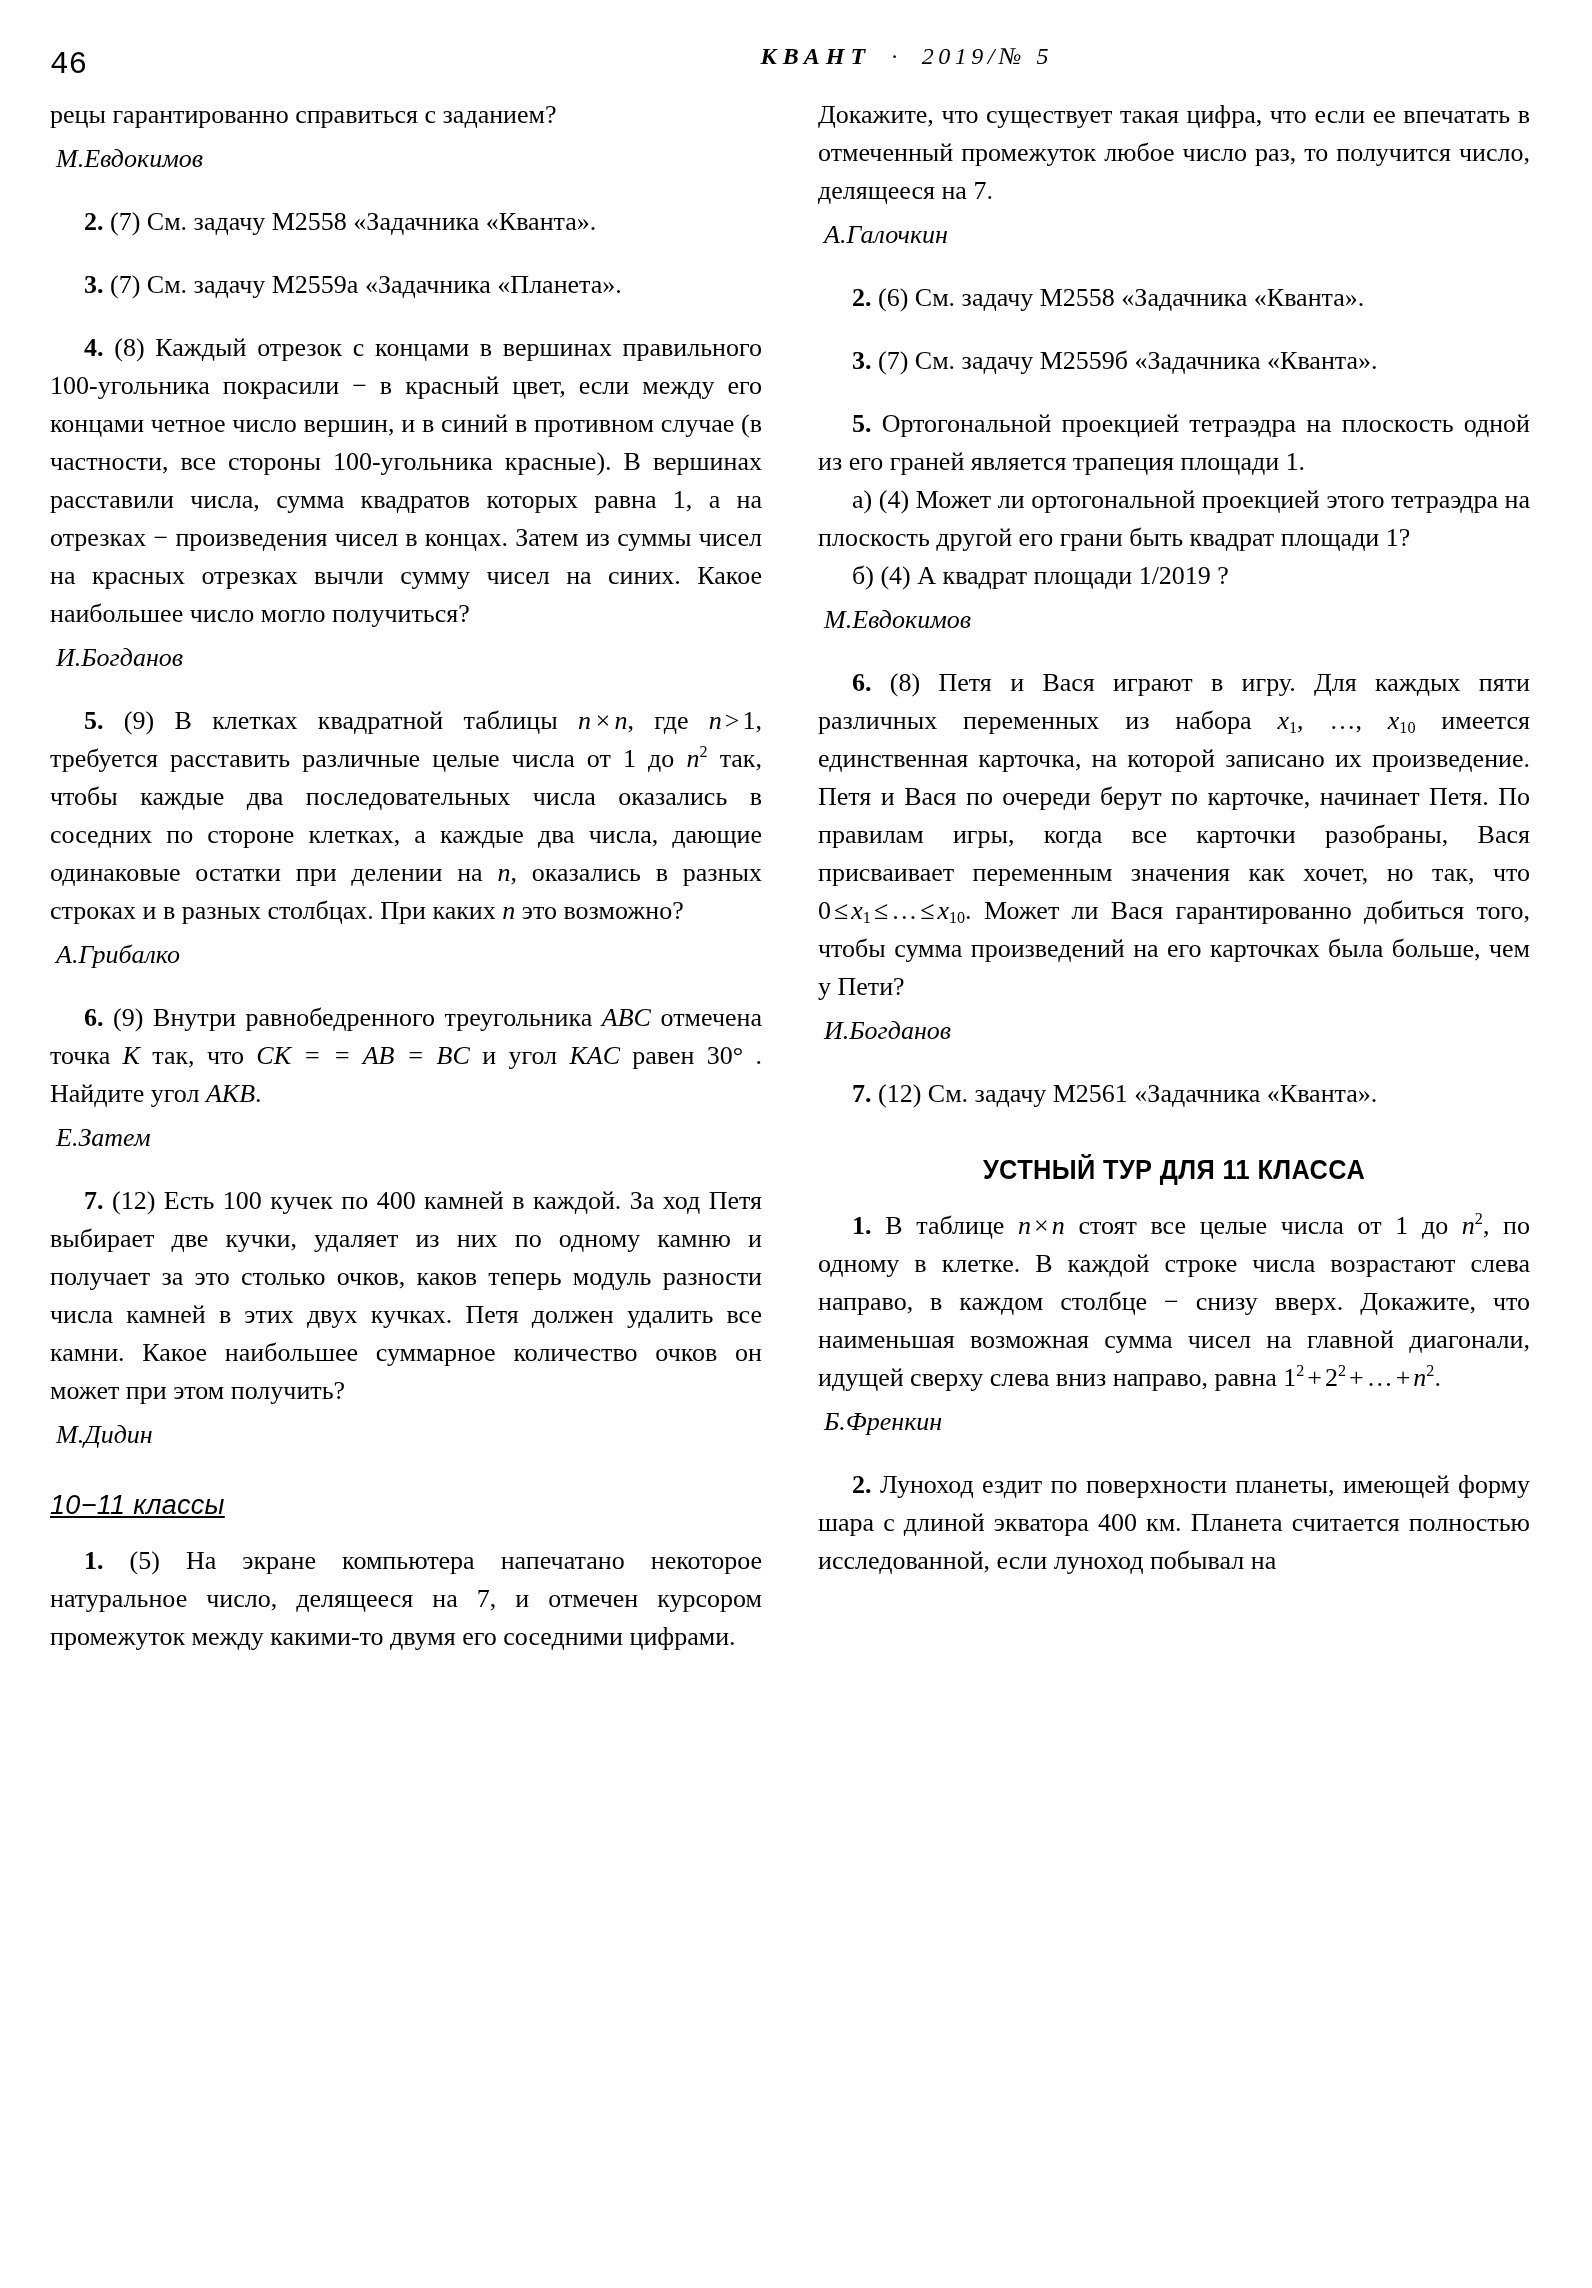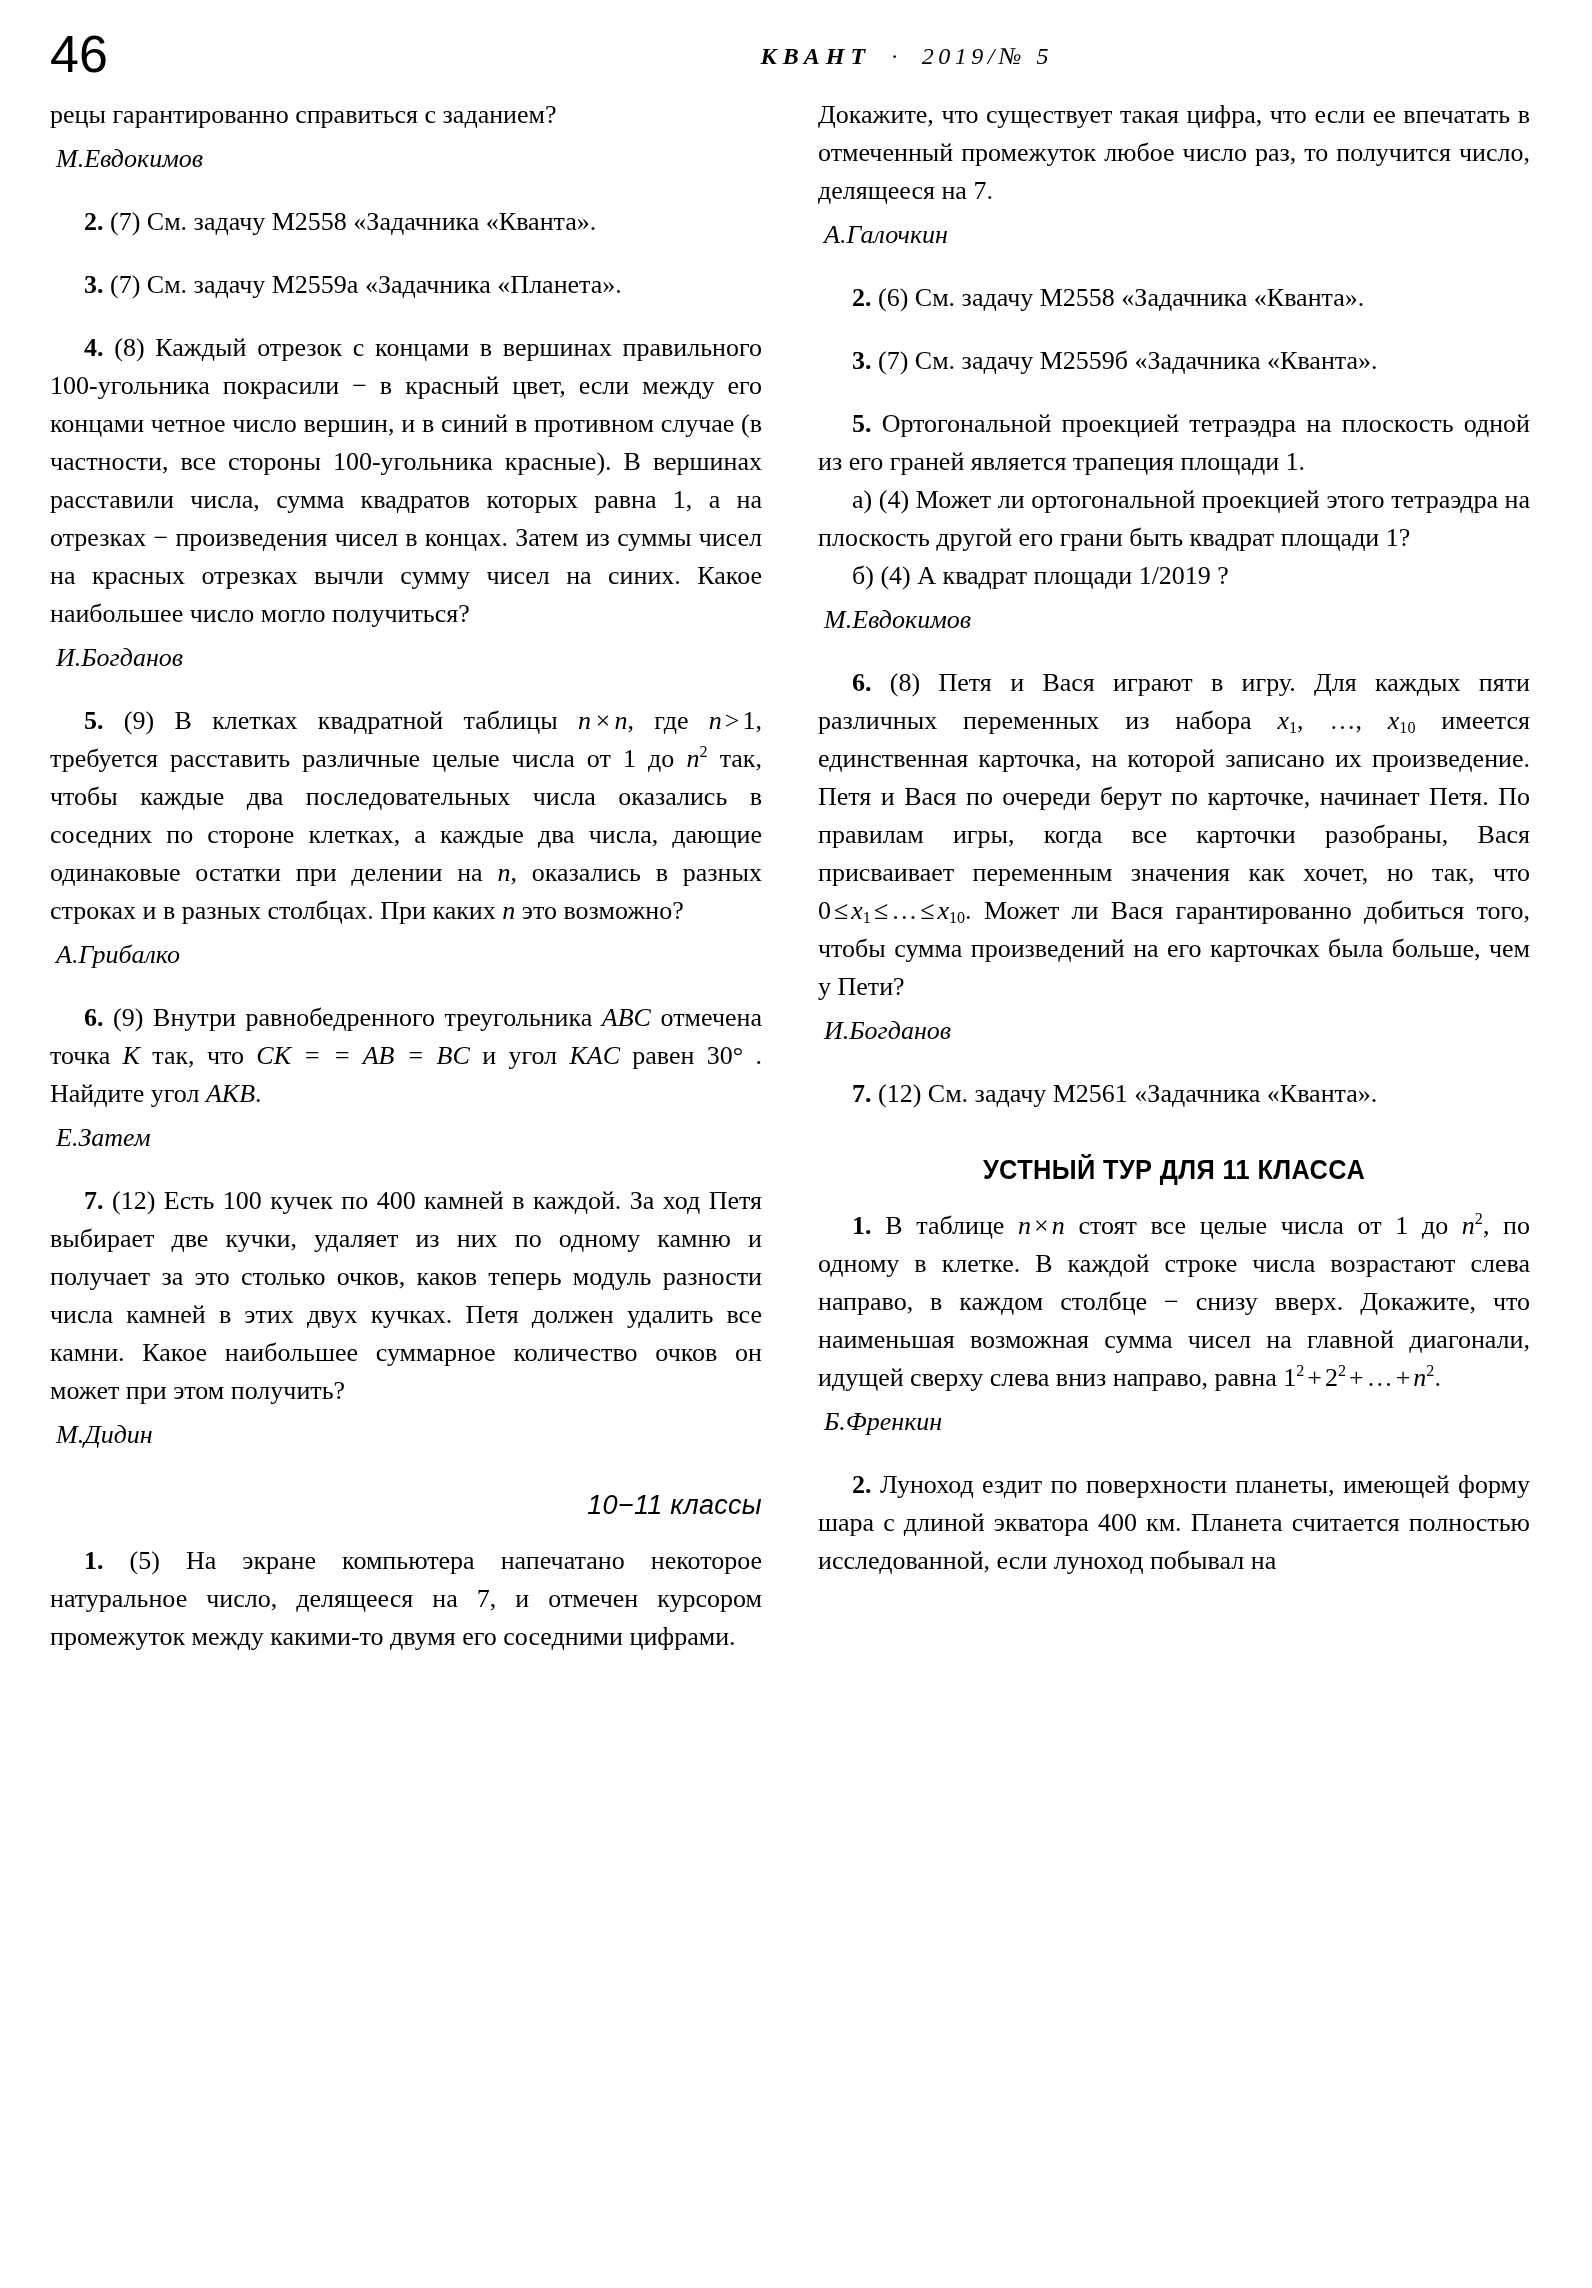--- a/index.html
+++ b/index.html
@@ -26,22 +26,22 @@
   
   .runhead {
     position: relative;
     height: 86px;
     padding: 0 66px 0 50px;
     display: flex;
     align-items: flex-end;
     justify-content: space-between;
   }
   .folio {
-    font-family: Liberation Sans, sans-serif;
-    font-size: 52px;
+    font-family: Liberation Mono, monospace;
+    font-size: 31px;
     line-height: 1;
     letter-spacing: 0px;
     padding-bottom: 6px;
     margin-top: 28px;
   }
   .runhead-title {
     font-family: "Liberation Serif", "DejaVu Serif", serif;
     font-size: 24px;
     letter-spacing: 4.5px;
     padding-bottom: 16px;
@@ -105,22 +105,23 @@
     font-family: "Liberation Serif", "DejaVu Serif", serif;
   }
 
   
   p.class-heading {
     margin: 34px 0 20px 0;
     font-family: "Liberation Sans", "DejaVu Sans", sans-serif;
     font-style: italic;
     font-size: 27px;
     line-height: 34px;
-    text-align: right;
+    text-align: left;
     letter-spacing: 0.3px;
+    text-decoration: underline;
   }
 
   
   p.section-heading {
     margin: 40px 0 20px 0;
     font-family: "Liberation Sans", "DejaVu Sans", sans-serif;
     font-weight: 700;
     font-size: 27px;
     line-height: 34px;
     text-align: center;

